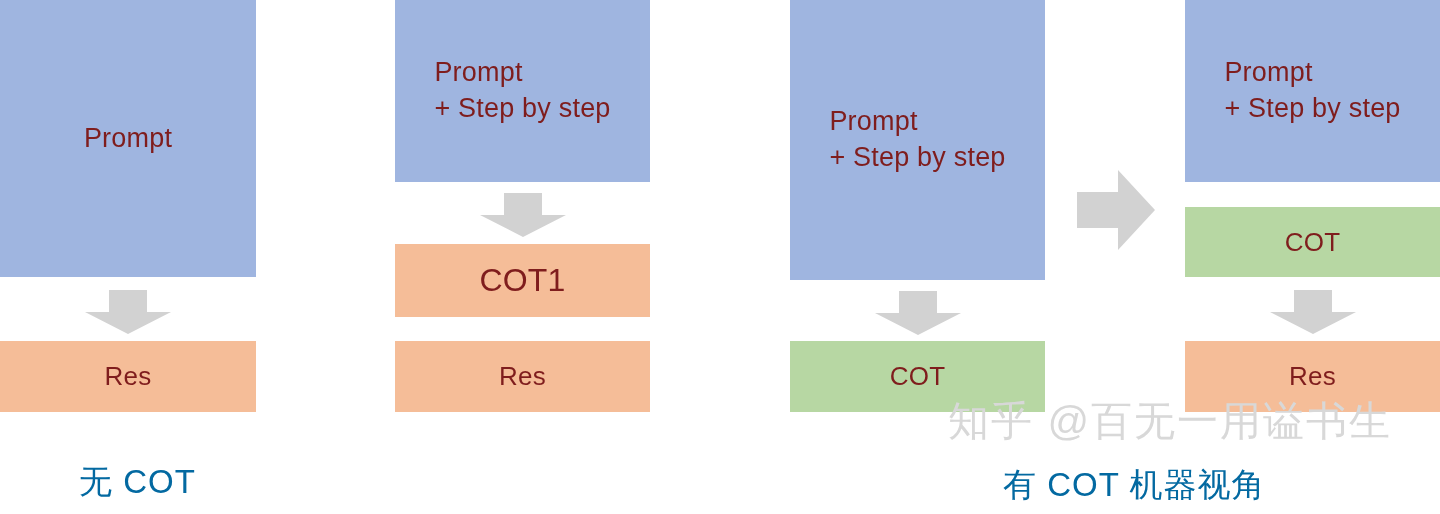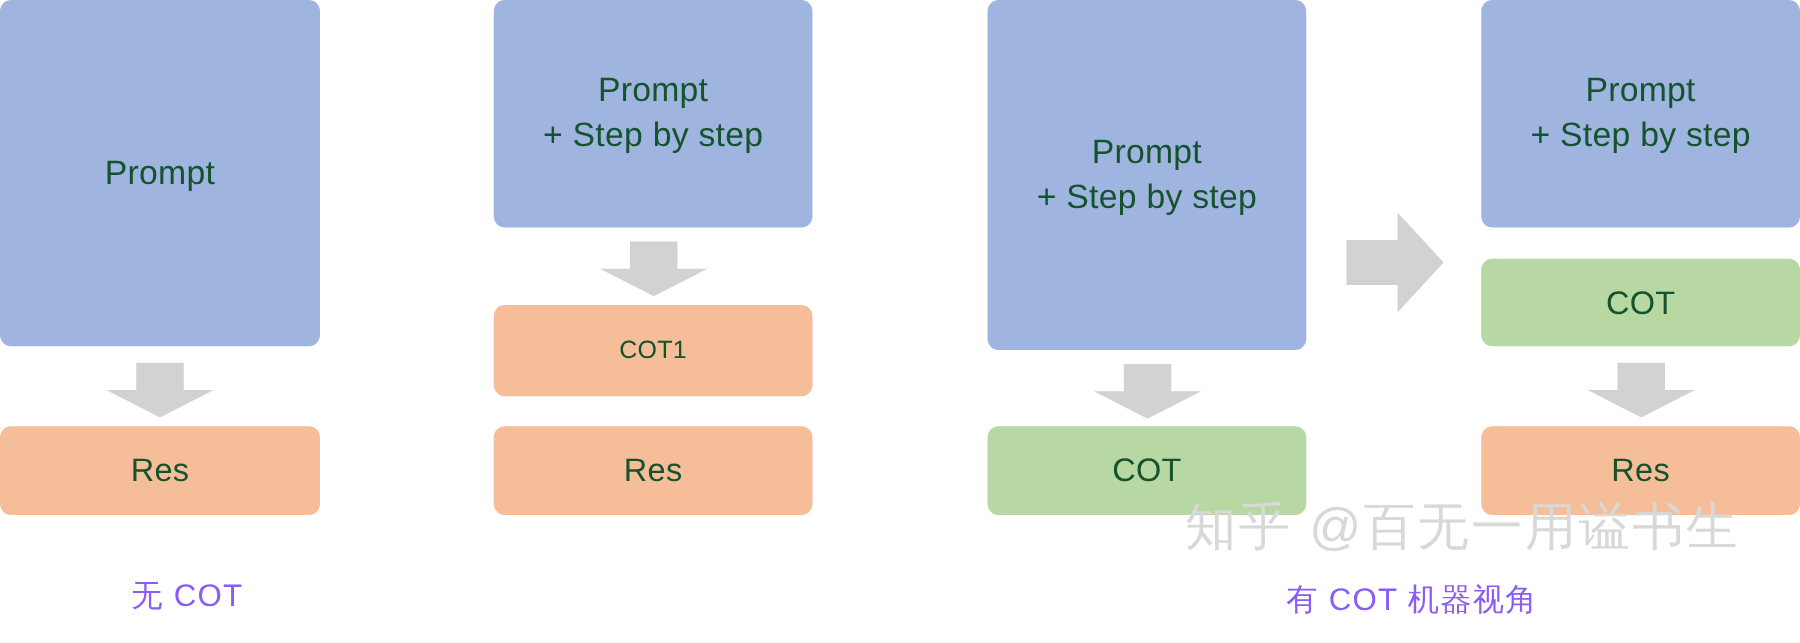--- a/index.html
+++ b/index.html
@@ -18,45 +18,43 @@
     position: absolute;
     left: 0; top: 0;
     width: 1440px;
     height: 514px;
   }
   .box {
     position: absolute;
     display: flex;
     align-items: center;
     justify-content: center;
-    text-align: center;
-    color: #14532d;
+    text-align: left;
+    color: #7f1d1d;
     font-weight: 400;
     line-height: 1.32;
     white-space: pre-line;
     letter-spacing: 0.2px;
-    border-radius: 9px;
   }
   .box-blue   { background: #9fb5e0; }
   .box-orange { background: #f5bd98; }
   .box-green  { background: #b7d7a3; }
 
   .arrow-down, .arrow-right {
     position: absolute;
   }
   .arrow-down svg, .arrow-right svg { display: block; }
 
   .col-label {
     position: absolute;
-    color: #8b5cf6;
-    font-size: 25px;
+    color: #0369a1;
+    font-size: 33px;
     letter-spacing: 1px;
     white-space: nowrap;
     font-weight: 400;
-    margin-left: 26px;
   }
 
   .watermark {
     position: absolute;
     color: #d8d8d8;
     font-size: 41px;
     letter-spacing: 2px;
     white-space: nowrap;
     font-weight: 400;
     user-select: none;
@@ -81,21 +79,21 @@
 
   <div class="box box-blue" style="left:395px; top:0px; width:255px; height:182px; font-size:27px;">Prompt
 + Step by step</div>
 
   <div class="arrow-down" style="left:480px; top:193px; width:86px; height:44px;">
     <svg width="86" height="44" viewBox="0 0 86 44">
       <polygon points="24,0 62,0 62,22 86,22 43,44 0,22 24,22" fill="#d2d2d2"></polygon>
     </svg>
   </div>
 
-  <div class="box box-orange" style="left:395px; top:244px; width:255px; height:73px; font-size:20px;">COT1</div>
+  <div class="box box-orange" style="left:395px; top:244px; width:255px; height:73px; font-size:32px;">COT1</div>
 
   <div class="box box-orange" style="left:395px; top:341px; width:255px; height:71px; font-size:26px;">Res</div>
 
 
   <div class="box box-blue" style="left:790px; top:0px; width:255px; height:280px; font-size:27px;">Prompt
 + Step by step</div>
 
   <div class="arrow-down" style="left:875px; top:291px; width:86px; height:44px;">
     <svg width="86" height="44" viewBox="0 0 86 44">
       <polygon points="24,0 62,0 62,22 86,22 43,44 0,22 24,22" fill="#d2d2d2"></polygon>

